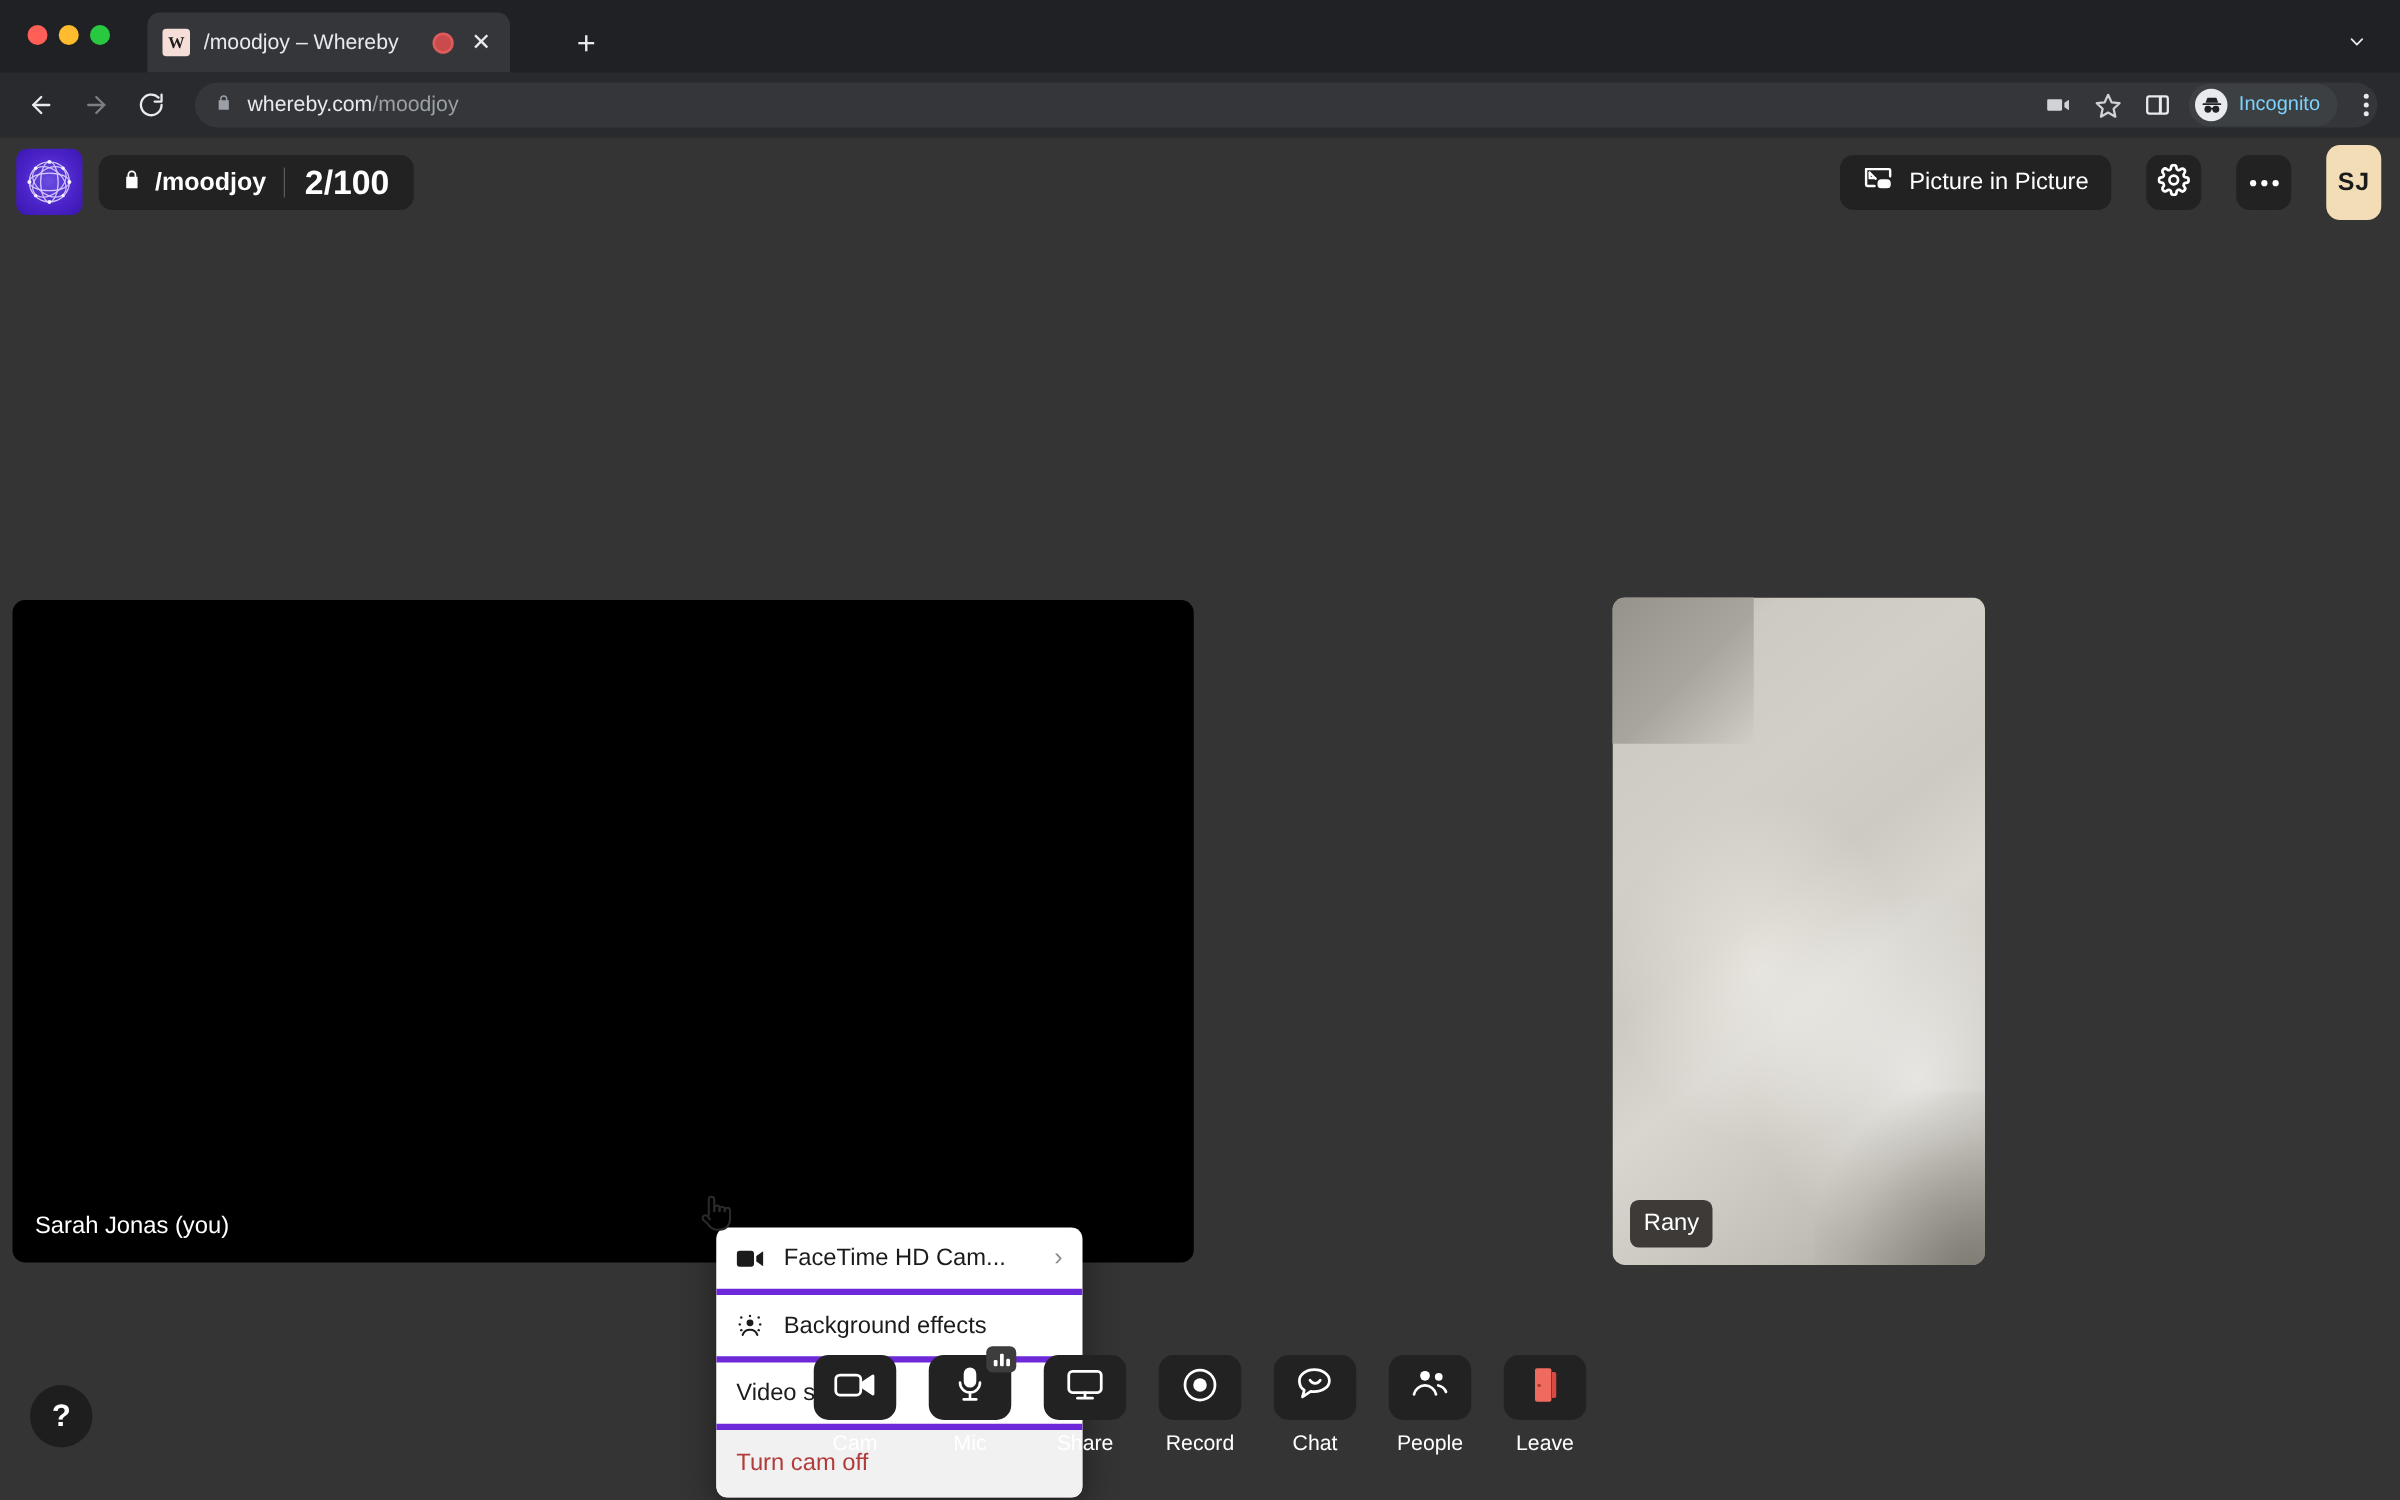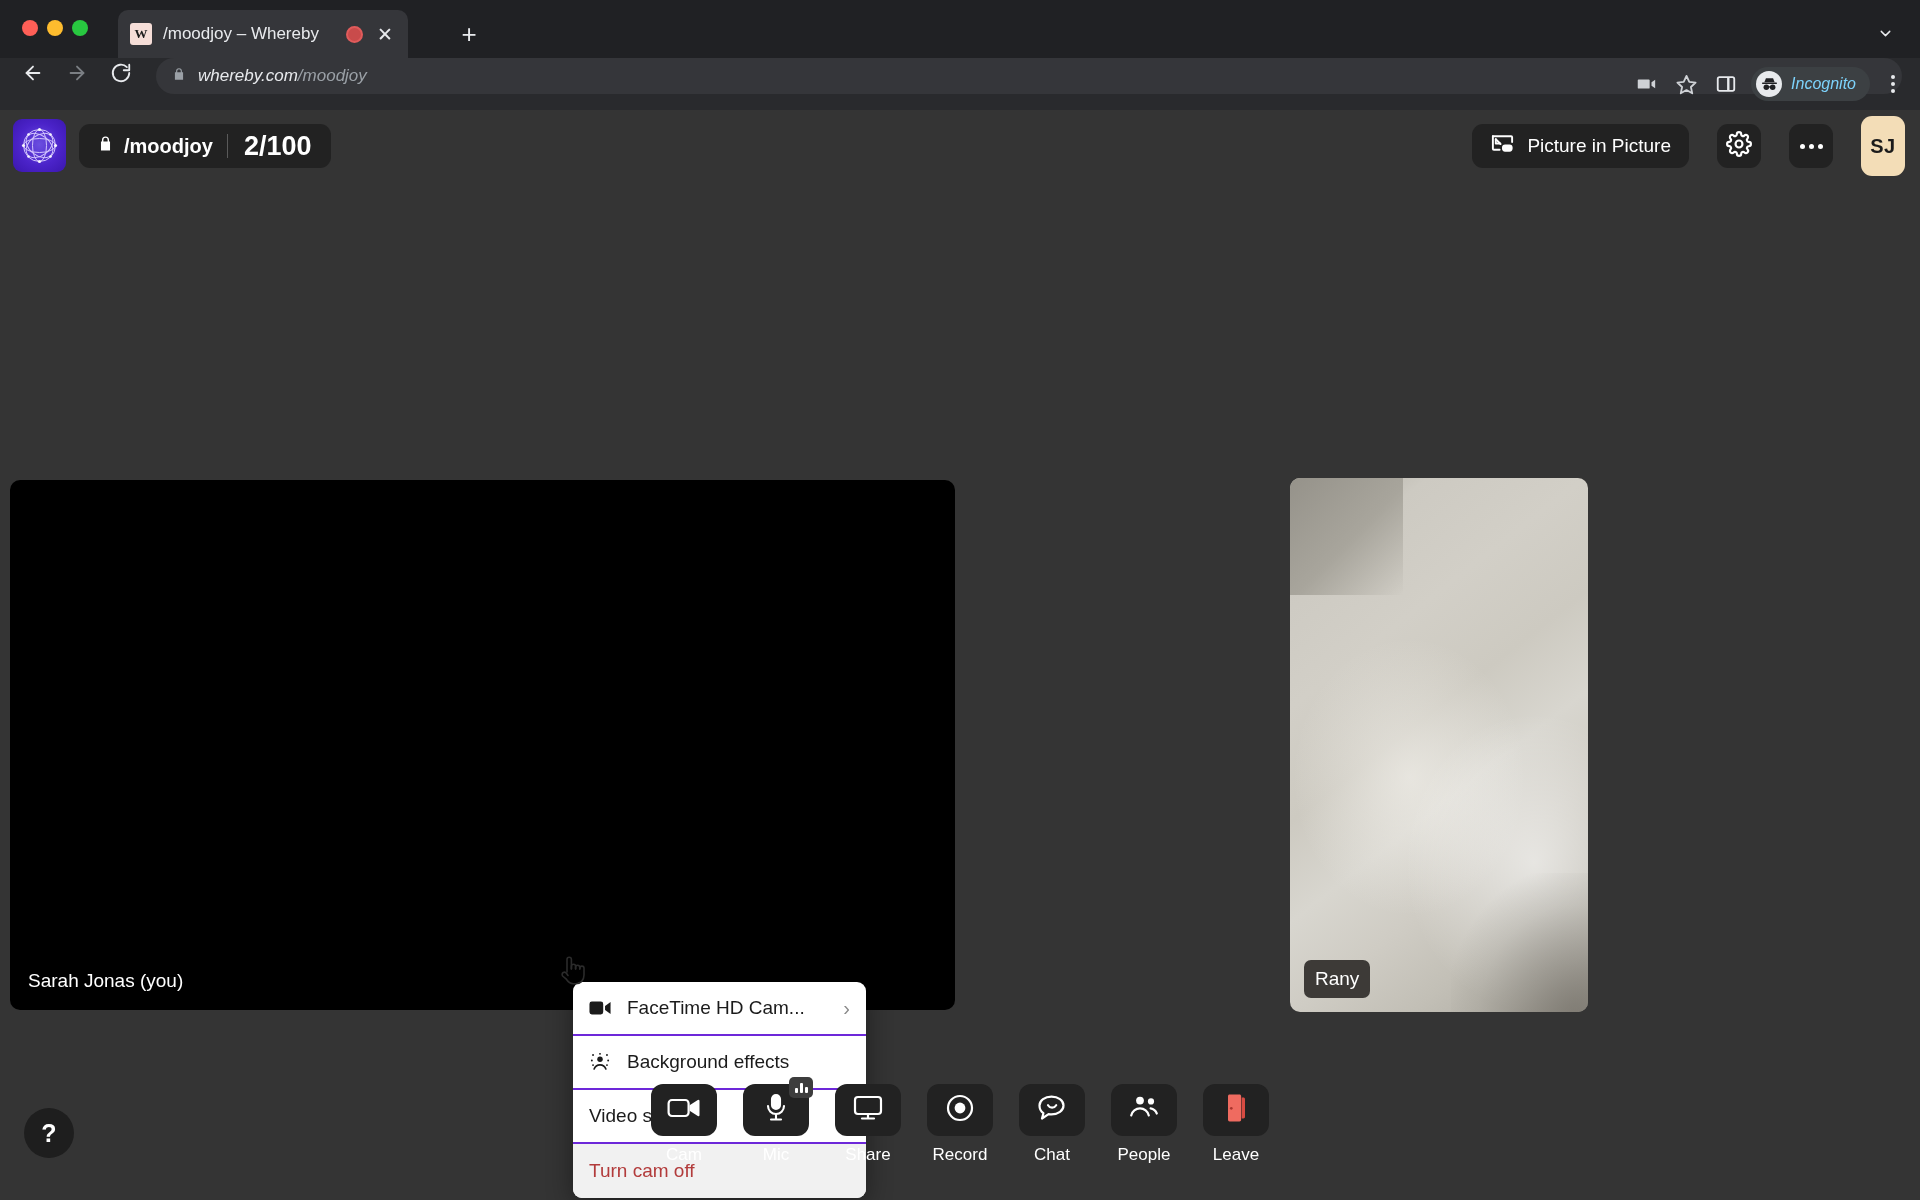--- a/index.html
+++ b/index.html
@@ -52,21 +52,21 @@
     color: #e8eaed; font-size: 26px; font-weight: 300;
     display: flex; align-items: center; justify-content: center; line-height: 1;
   }
   .tabstrip-chevron {
     position: absolute; right: 22px; top: 20px; width: 26px; height: 26px;
     display: flex; align-items: center; justify-content: center;
   }
 
   .chrome-toolbar {
     position: absolute; left: 0; top: 58px; width: 1920px; height: 52px;
-    background: #292a2d; display: flex; align-items: flex-start; font-style: italic;
+    background: #292a2d; display: flex; align-items: center;
   }
   .nav-btn {
     width: 30px; height: 30px; margin-left: 14px;
     display: flex; align-items: center; justify-content: center; flex: none;
   }
   .nav-btn:first-child { margin-left: 18px; }
   .omnibox {
     margin-left: 20px; flex: 1; height: 36px; background: #35363a;
     border-radius: 18px; display: flex; align-items: center; padding: 0 16px; gap: 12px;
     margin-right: 18px;
@@ -171,21 +171,21 @@
   }
 
   
   .cam-menu {
     position: absolute; left: 573px; top: 872px; width: 293px;
     background: #ffffff; border-radius: 9px; overflow: hidden;
     box-shadow: 0 6px 26px rgba(0,0,0,.42);
   }
   .menu-row {
     display: flex; align-items: center; height: 54px; padding: 0 16px; gap: 16px;
-    font-size: 19px; color: #1b1b1b; border-bottom: 2px solid #6d28d9;
+    font-size: 19px; color: #1b1b1b; border-bottom: 5px solid #6d28d9;
   }
   .menu-row.no-icon { padding-left: 16px; }
   .menu-row .mi { width: 22px; display: flex; align-items: center; justify-content: center; flex: none; }
   .menu-row .mlabel { flex: 1; white-space: nowrap; overflow: hidden; text-overflow: ellipsis; }
   .menu-row .chev { color: #8a8a8a; font-size: 20px; flex: none; }
   .menu-row.danger { color: #b23b3b; background: #f1f1f1; border-bottom: none; }
 
   .cursor-hand {
     position: absolute; left: 556px; top: 840px; z-index: 20; pointer-events: none;
   }

